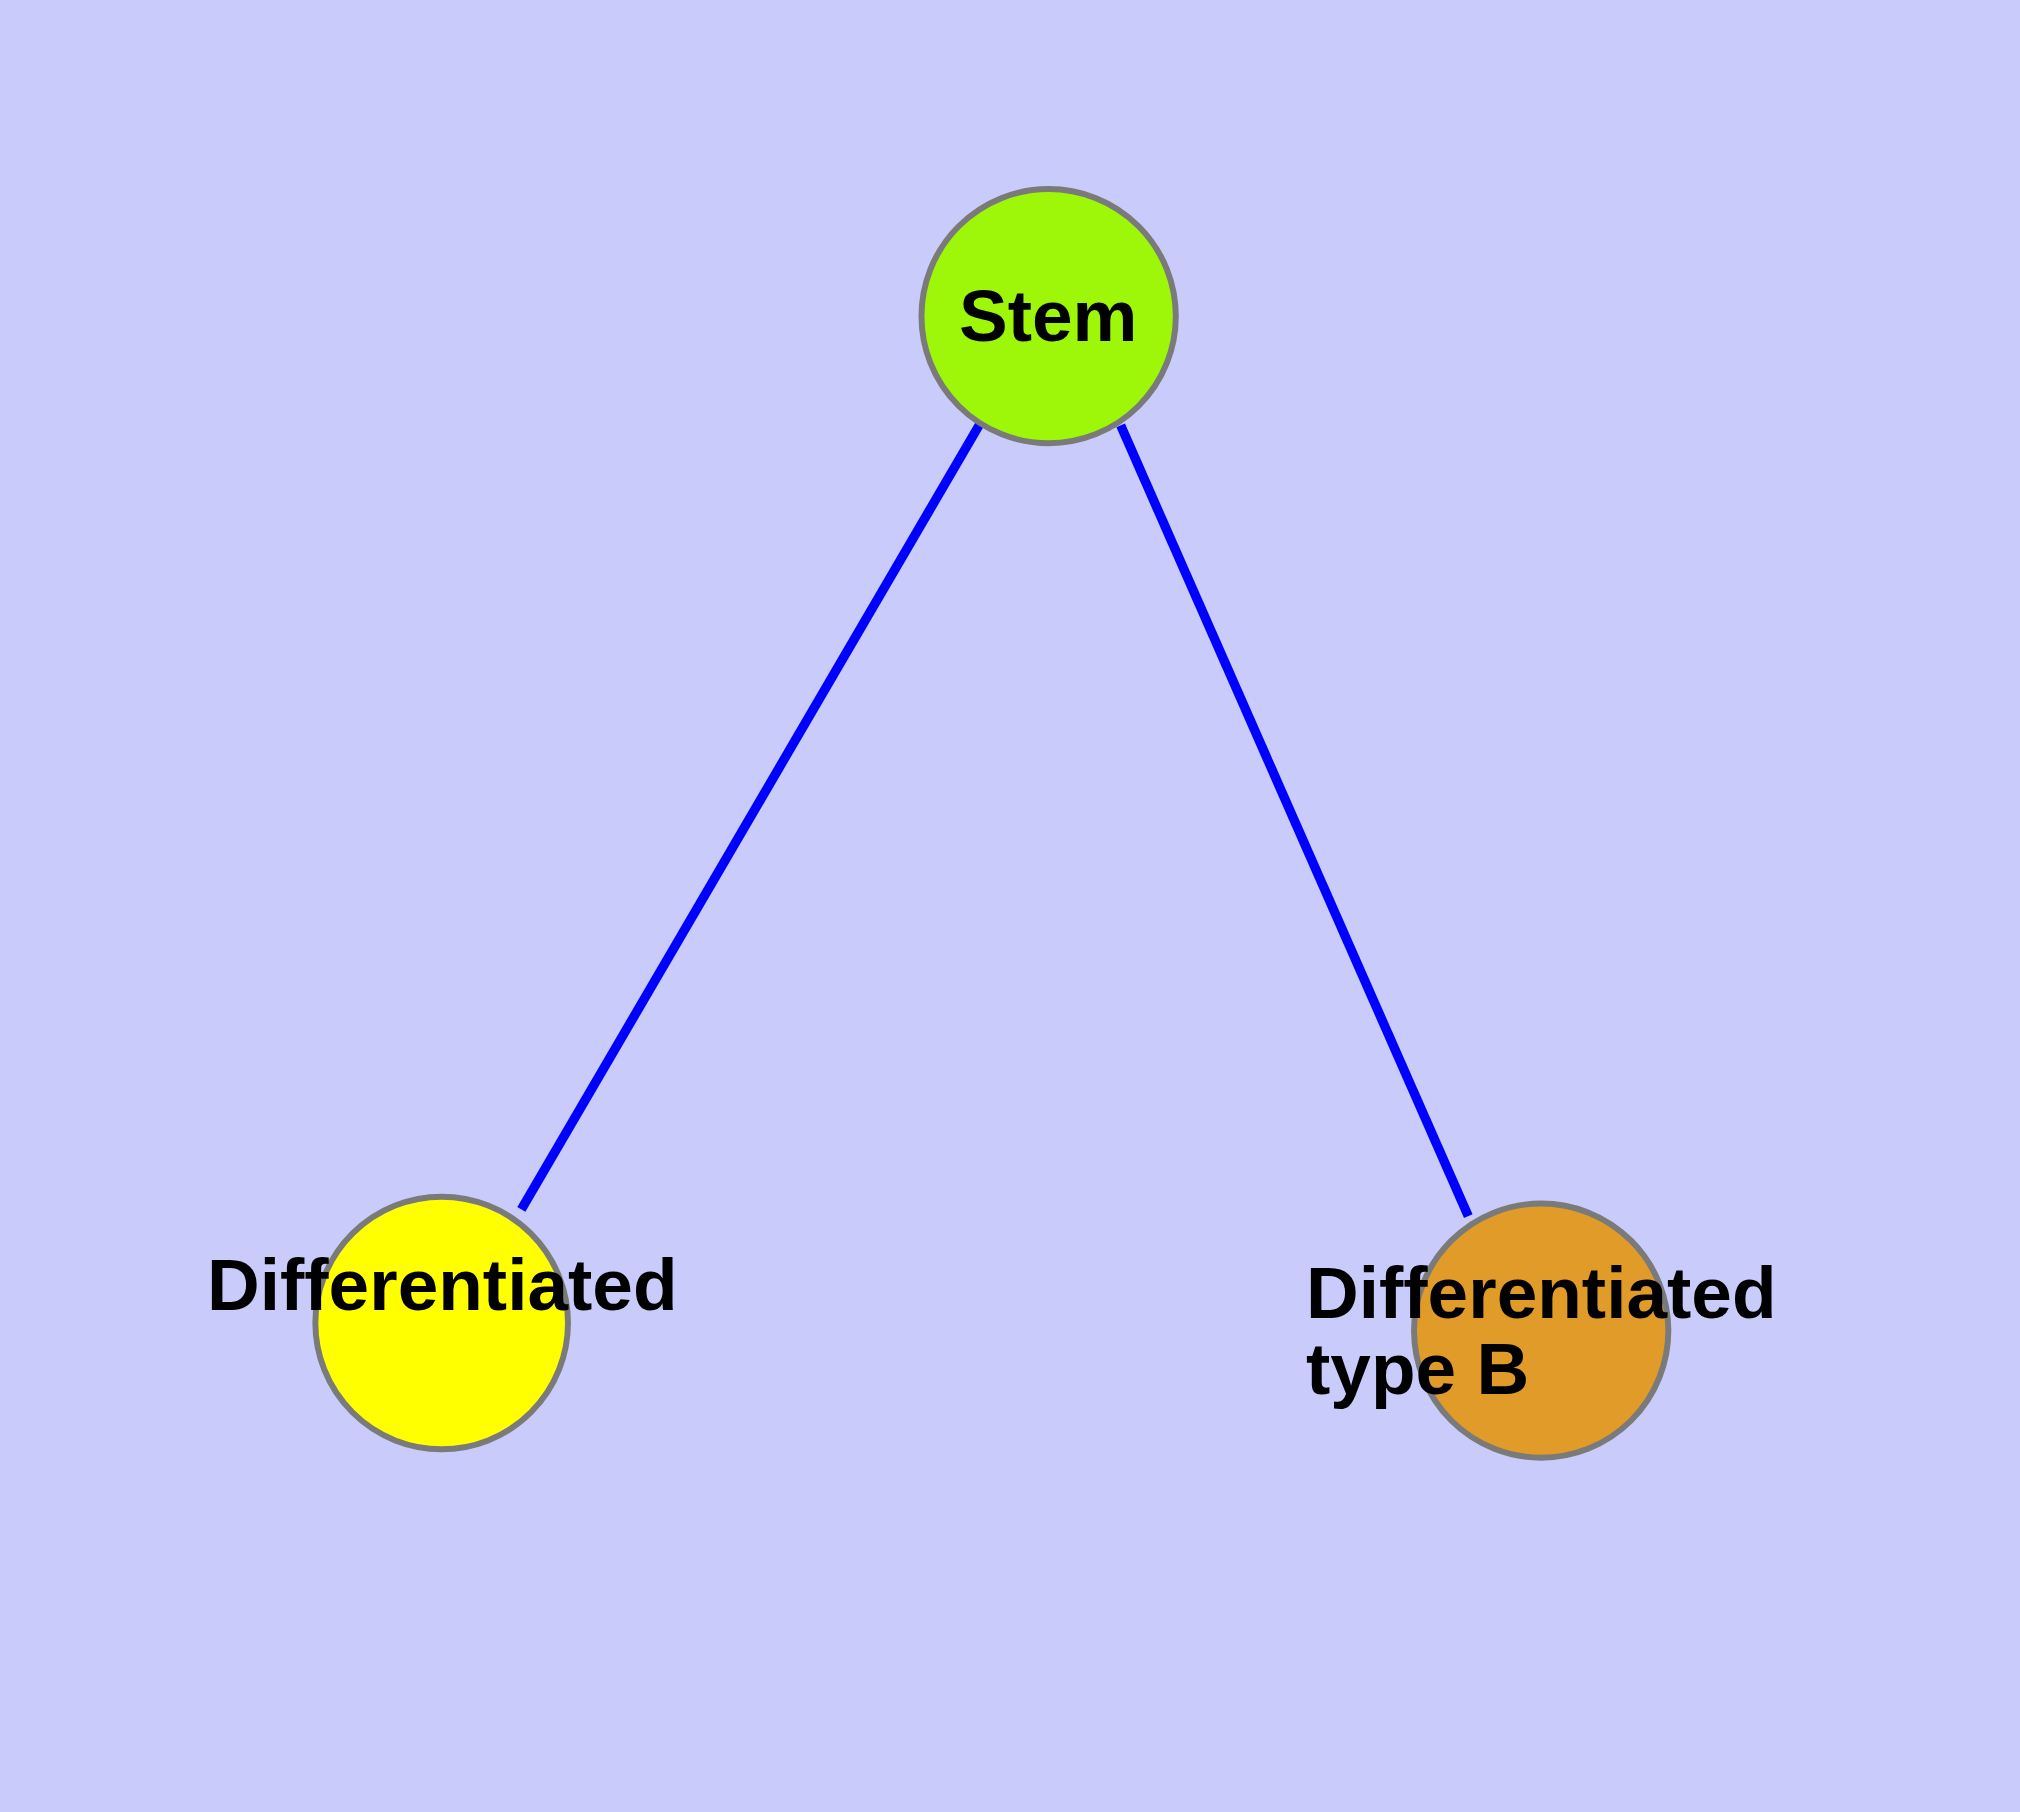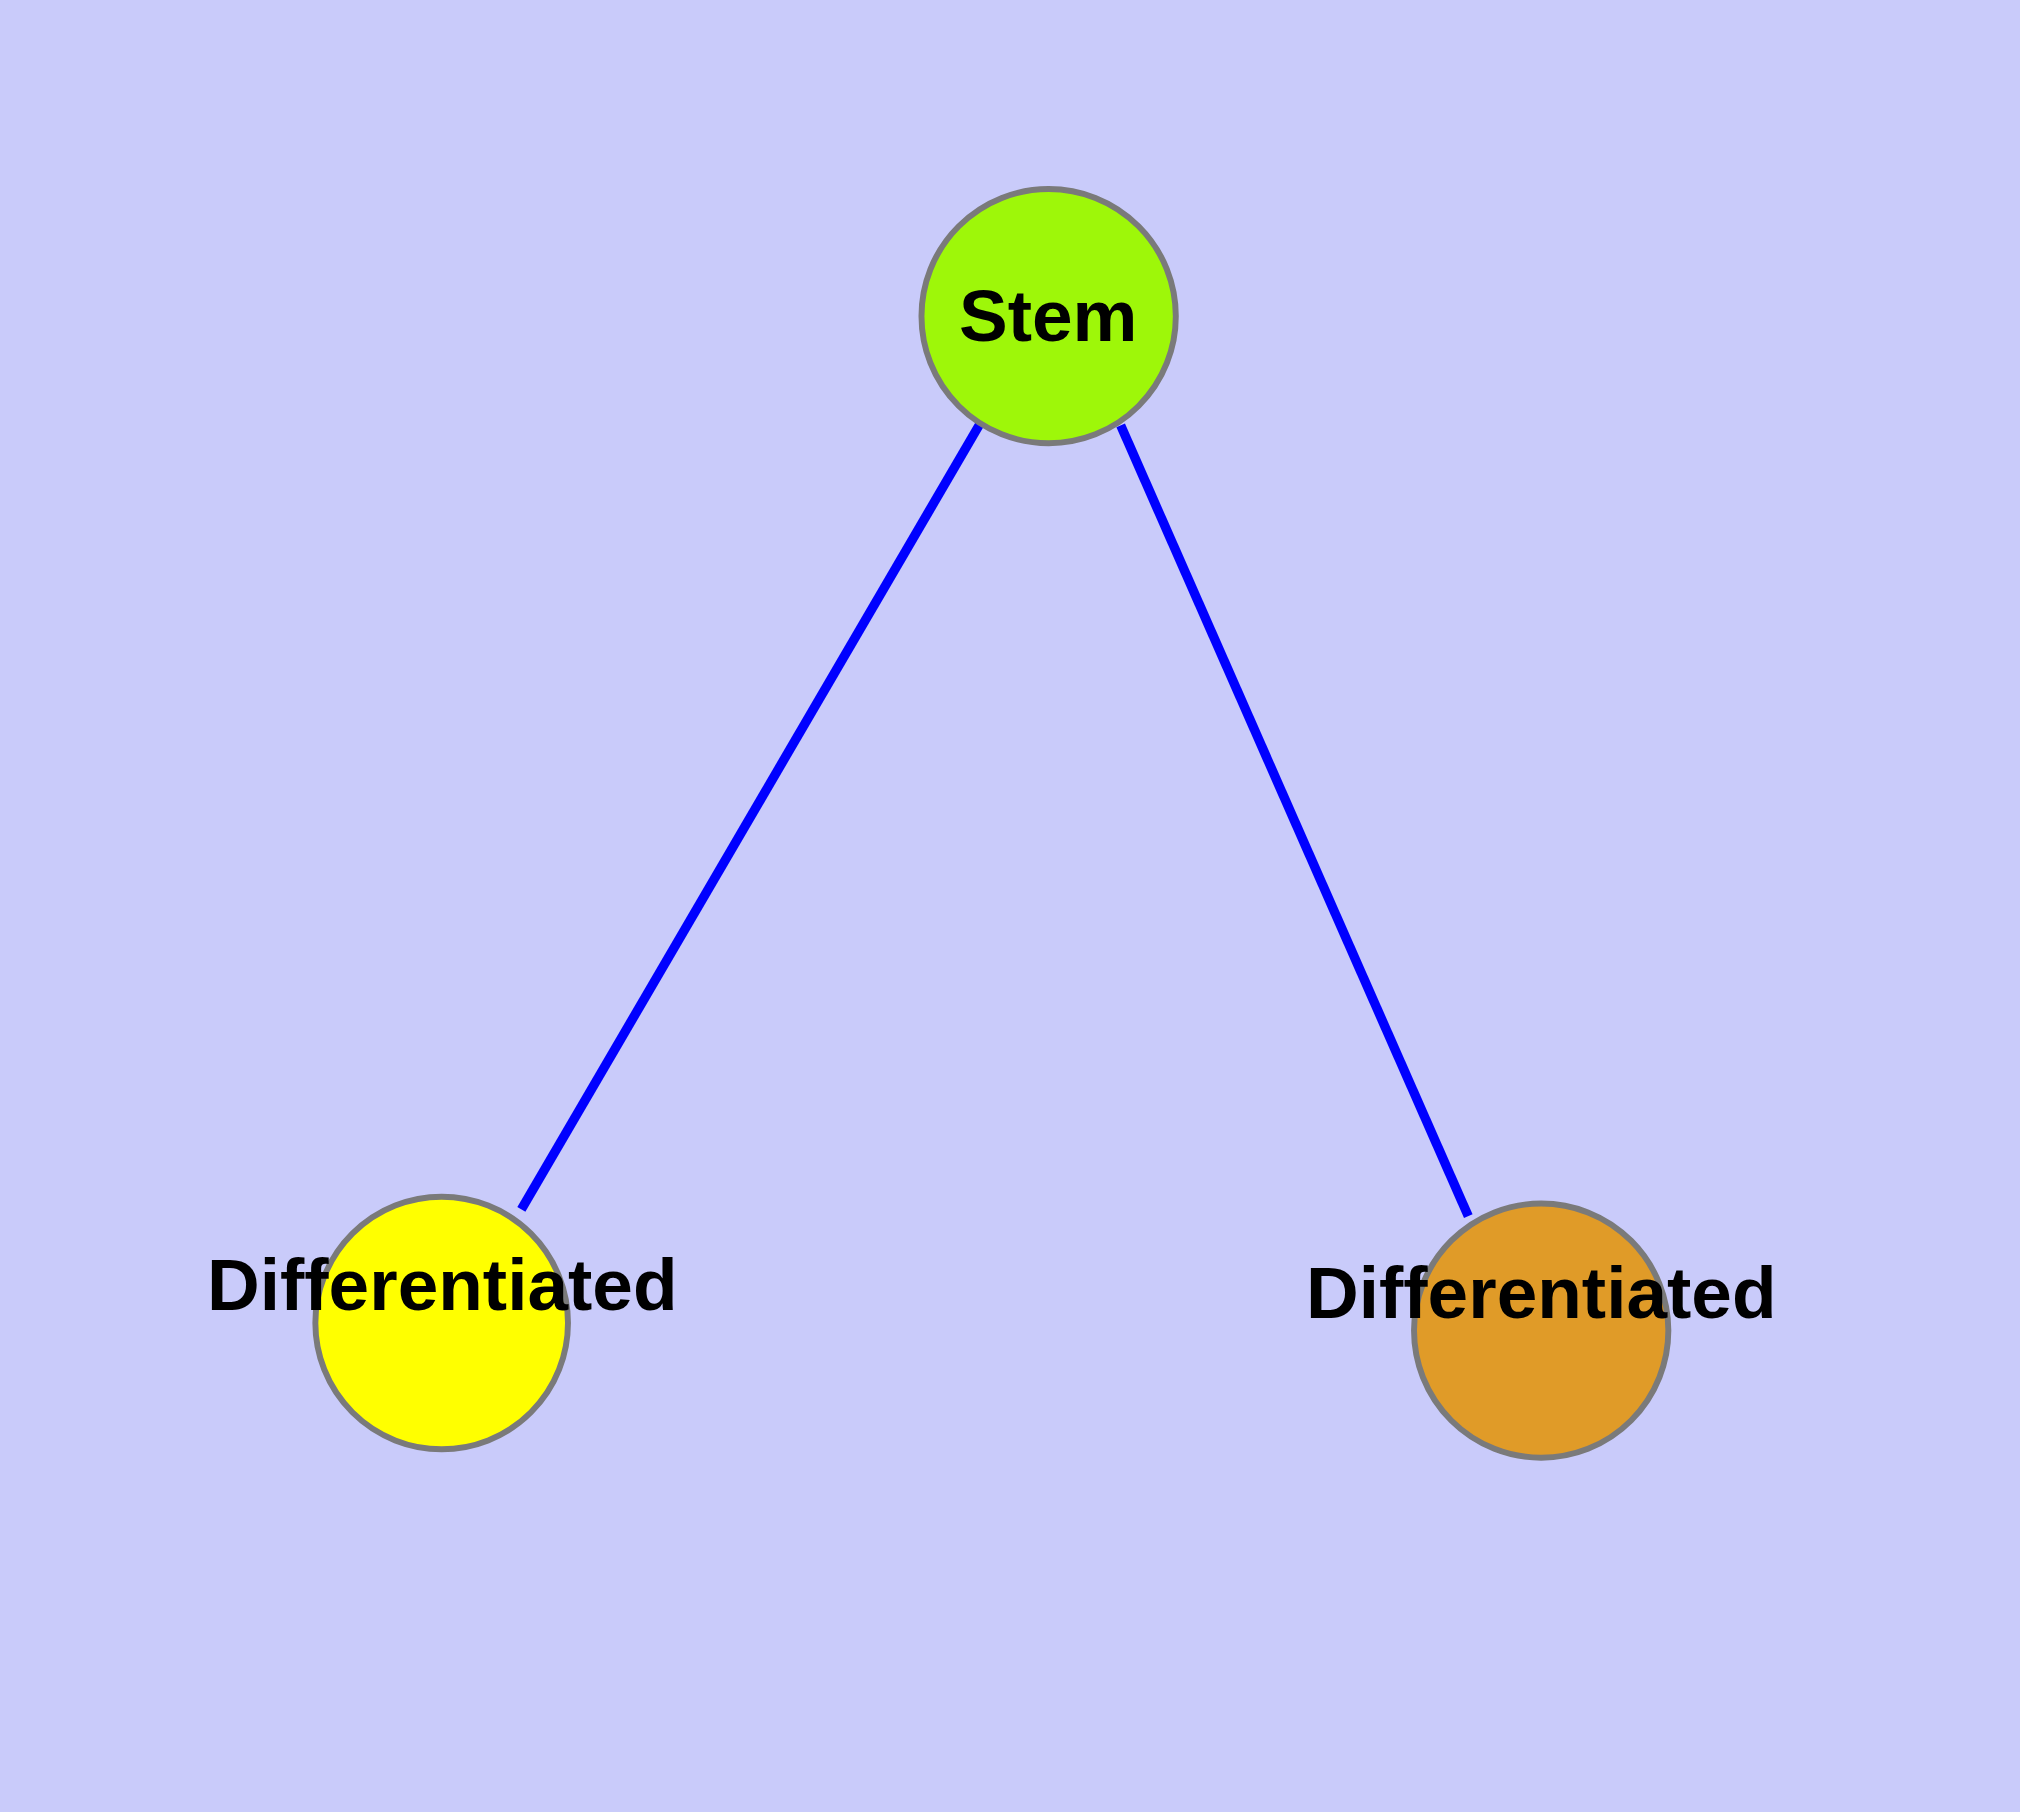--- a/index.html
+++ b/index.html
@@ -54,17 +54,18 @@
 
   <div id="labels-layer">
       <div class="node-label" style="font-size: 73px; color: rgb(0, 0, 0); left: 959px; top: 278px;">
         <span>Stem</span>
       </div>
       <div class="node-label" style="font-size: 73px; color: rgb(0, 0, 0); left: 207px; top: 1247px;">
         <span>Differentiated</span>
       </div>
       <div class="node-label" style="font-size: 73px; color: rgb(0, 0, 0); left: 1306px; top: 1255px;">
         <span>Differentiated</span>
+        <span>type B</span>
       </div>
     </div>
 
 </div>
 
 
 </body></html>

